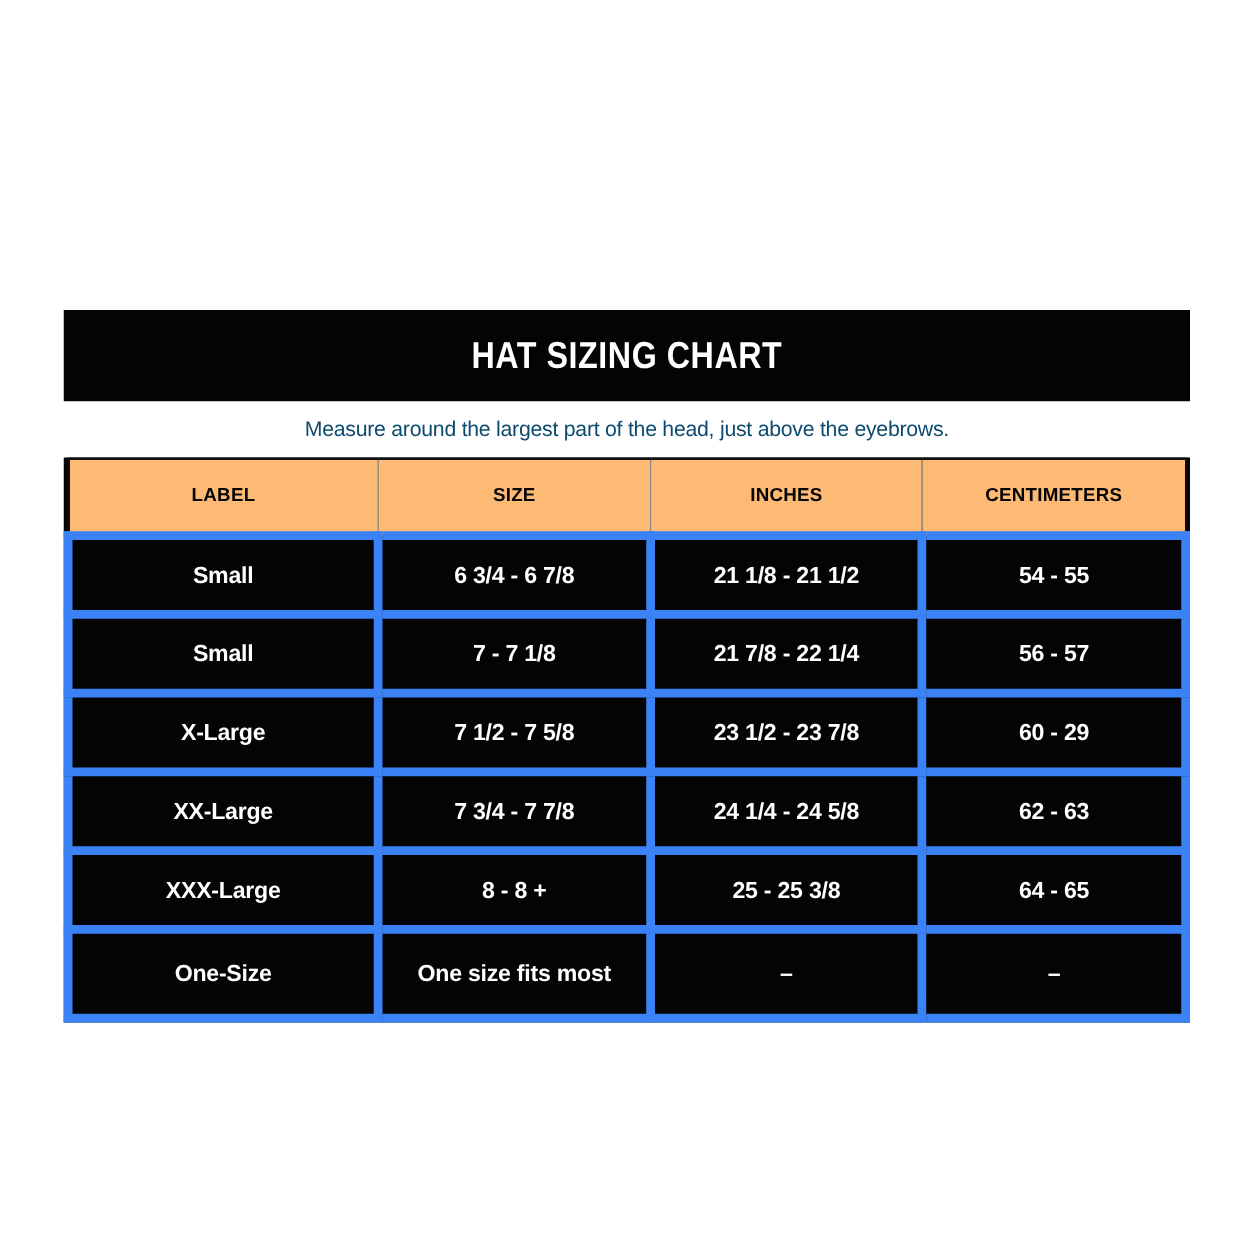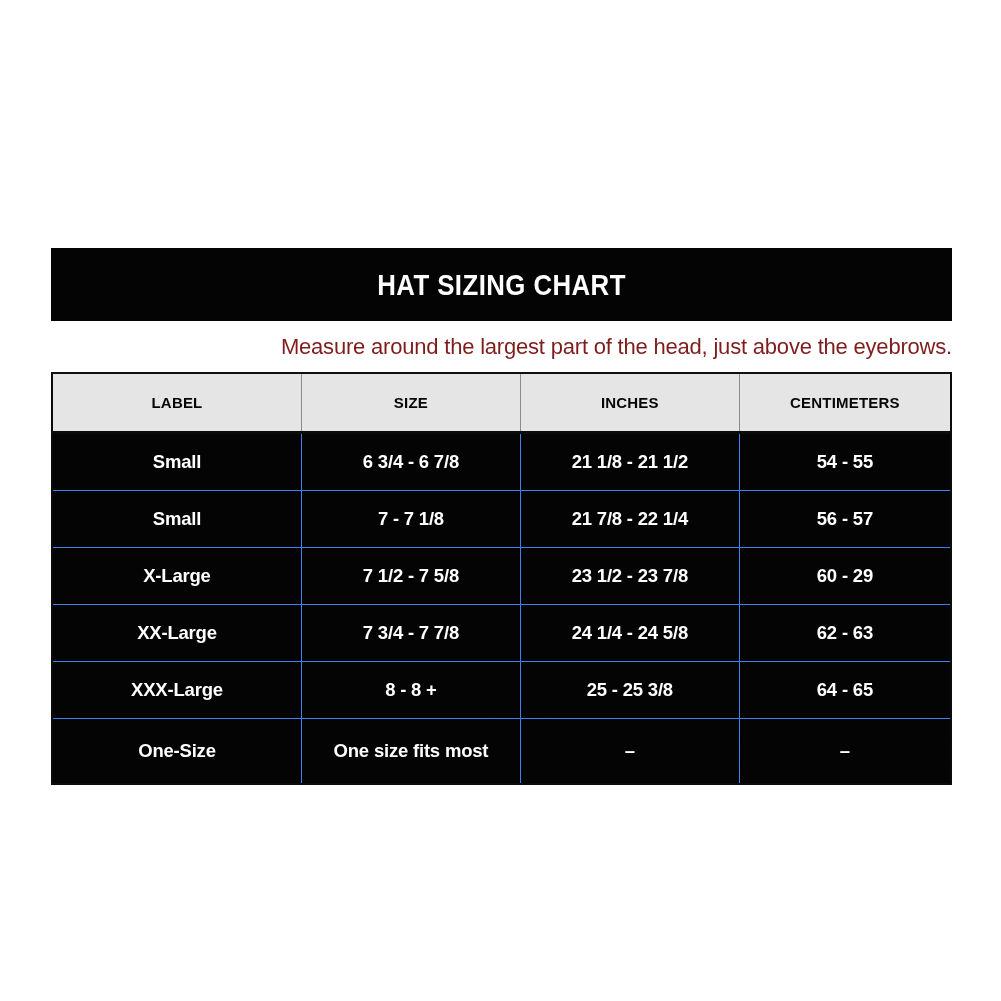--- a/index.html
+++ b/index.html
@@ -33,61 +33,61 @@
     color: #ffffff;
     font-size: 30px;
     font-weight: bold;
     letter-spacing: 0.5px;
     margin: 0;
     white-space: nowrap;
     transform: scaleX(0.86);
     transform-origin: center;
   }
   .subtitle {
-    text-align: right;
-    font-size: 22px;
-    color: #7f1d1d;
+    text-align: center;
+    font-size: 17px;
+    color: #0c4a6e;
     margin: 13px 0 0 0;
     letter-spacing: -0.2px;
   }
   table.sizing {
     width: 100%;
     border-collapse: collapse;
     table-layout: fixed;
     margin-top: 12px;
     background: #040404;
     border: 2px solid #0b0b0b;
   }
   col.c-label { width: 27.75%; }
   col.c-size  { width: 24.35%; }
   col.c-inch  { width: 24.35%; }
   col.c-cm    { width: 23.55%; }
   table.sizing th {
-    background: #e5e5e5;
+    background: #fdba74;
     color: #060606;
     font-size: 15px;
     font-weight: bold;
     letter-spacing: 0.2px;
     height: 55px;
     text-align: center;
     vertical-align: middle;
     border: 1px solid #8b8b8b;
     border-top: 2px solid #101010;
     border-bottom: 3px solid #0b0b0b;
   }
   table.sizing td {
     color: #ffffff;
     background: #040404;
     font-size: 18.5px;
     font-weight: bold;
     letter-spacing: -0.2px;
     text-align: center;
     vertical-align: middle;
     height: 54px;
-    border: 1px solid #3b82f6;
+    border: 7px solid #3b82f6;
   }
   table.sizing tbody tr:nth-child(6) td { height: 62px; border-radius: 30px; }
   table.sizing tbody tr:nth-child(7) td { height: 64px; }
 </style>
 </head>
 <body>
 
 <div class="page">
   <div class="content">
 

